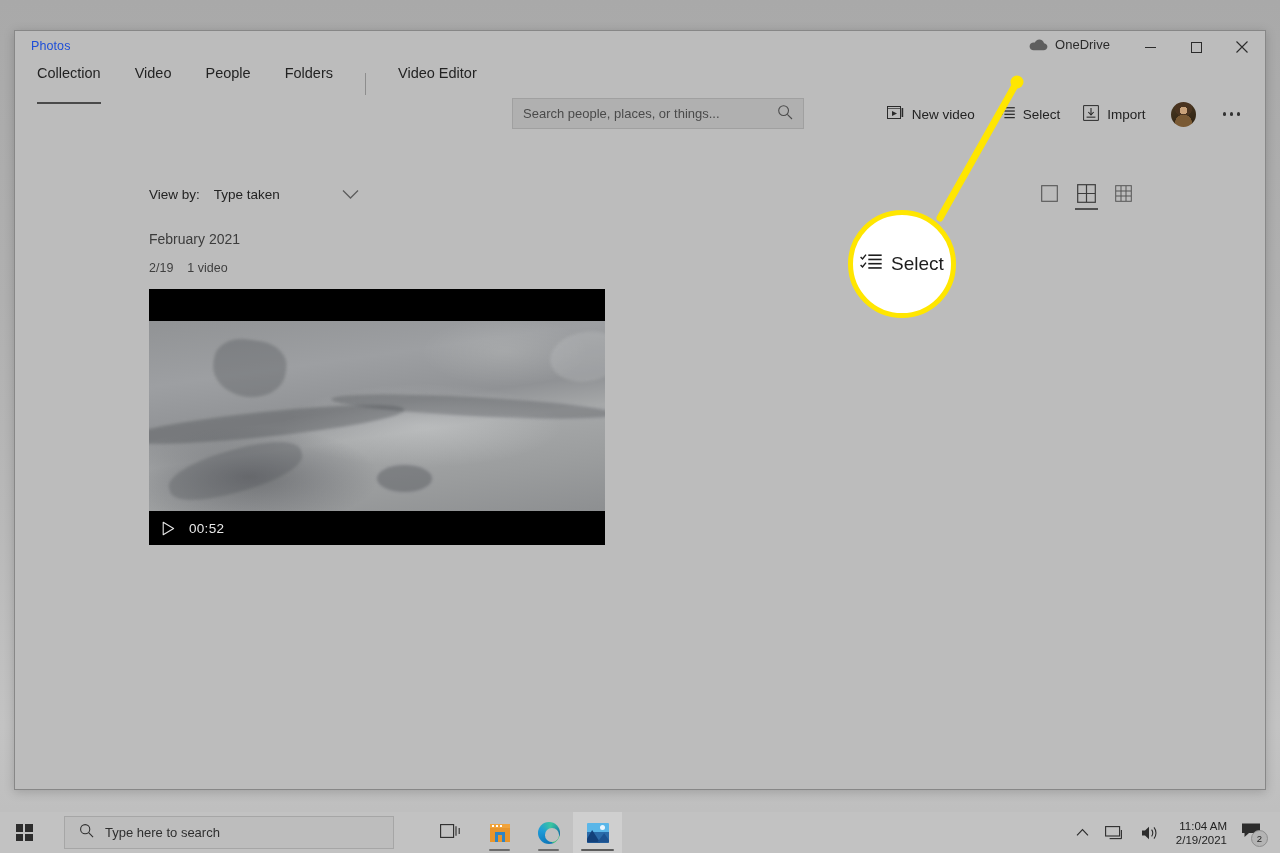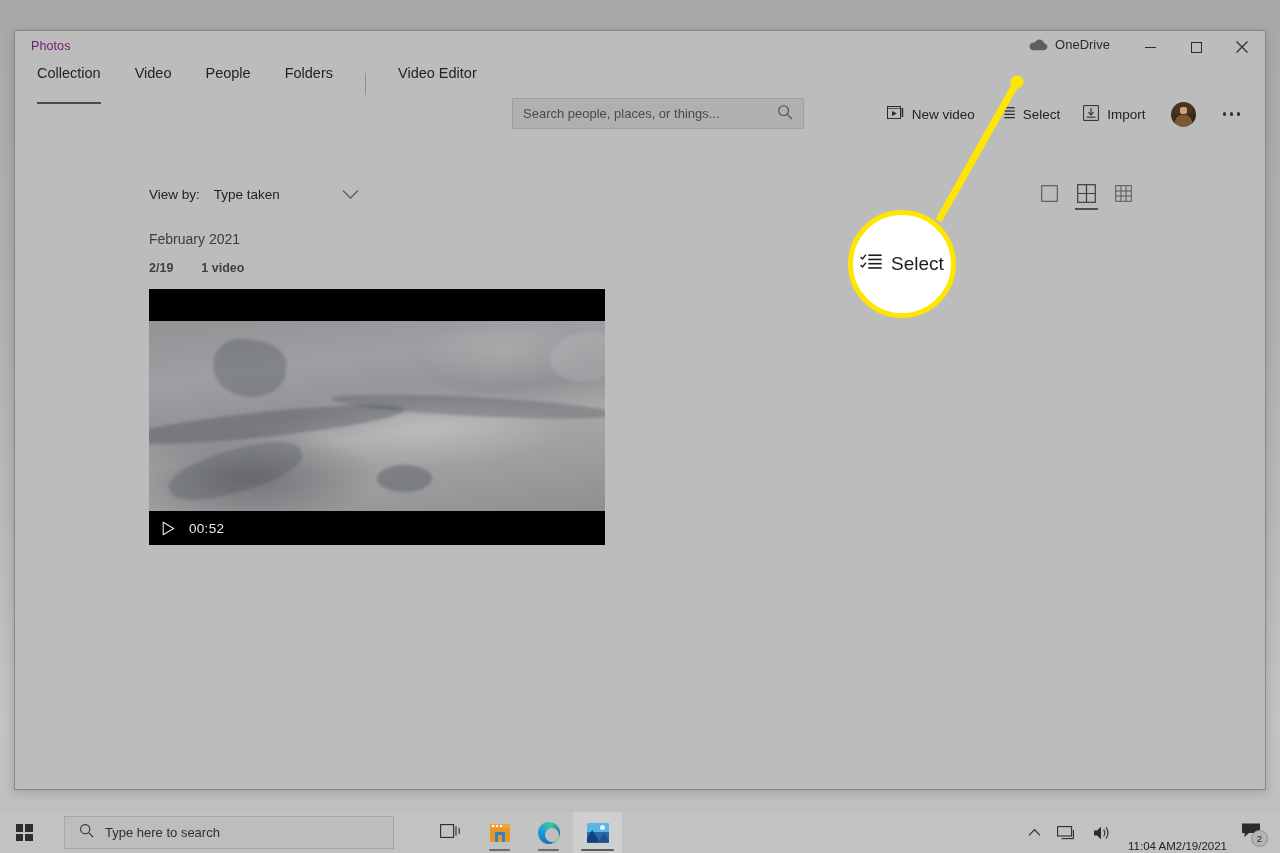--- a/index.html
+++ b/index.html
@@ -36,21 +36,21 @@
   .titlebar {
     position: relative;
     height: 33px;
     width: 100%;
   }
   .win-title {
     position: absolute;
     left: 16px;
     top: 8px;
     font-size: 12.5px;
-    color: #701a75;
+    color: #1d4ed8;
     letter-spacing: .1px;
   }
   .onedrive-block {
     position: absolute;
     right: 155px;
     top: 6px;
     display: flex;
     align-items: center;
     gap: 7px;
     font-size: 13px;
@@ -247,22 +247,21 @@
     font-size: 14px;
     color: #3c3c3c;
   }
   .group-sub {
     position: absolute;
     left: 134px;
     top: 122px;
     font-size: 12.5px;
     color: #3f3f3f;
     display: flex;
-    gap: 28px;
-    font-weight: bold;
+    gap: 14px;
   }
 
   
   .video-tile {
     position: absolute;
     left: 134px;
     top: 150px;
     width: 456px;
     height: 256px;
     background: #000;
@@ -465,20 +464,21 @@
     padding-right: 8px;
     height: 41px;
   }
   .tray-item {
     display: flex; align-items: center; justify-content: center;
     height: 41px; padding: 0 8px;
     color: #2c2c2c;
   }
   .tray-clock {
     display: flex;
+    flex-direction: column;
     align-items: flex-end;
     justify-content: center;
     font-size: 11.5px;
     color: #222;
     line-height: 14px;
     padding: 0 10px 0 8px;
     height: 41px;
   }
   .notif {
     position: relative;

